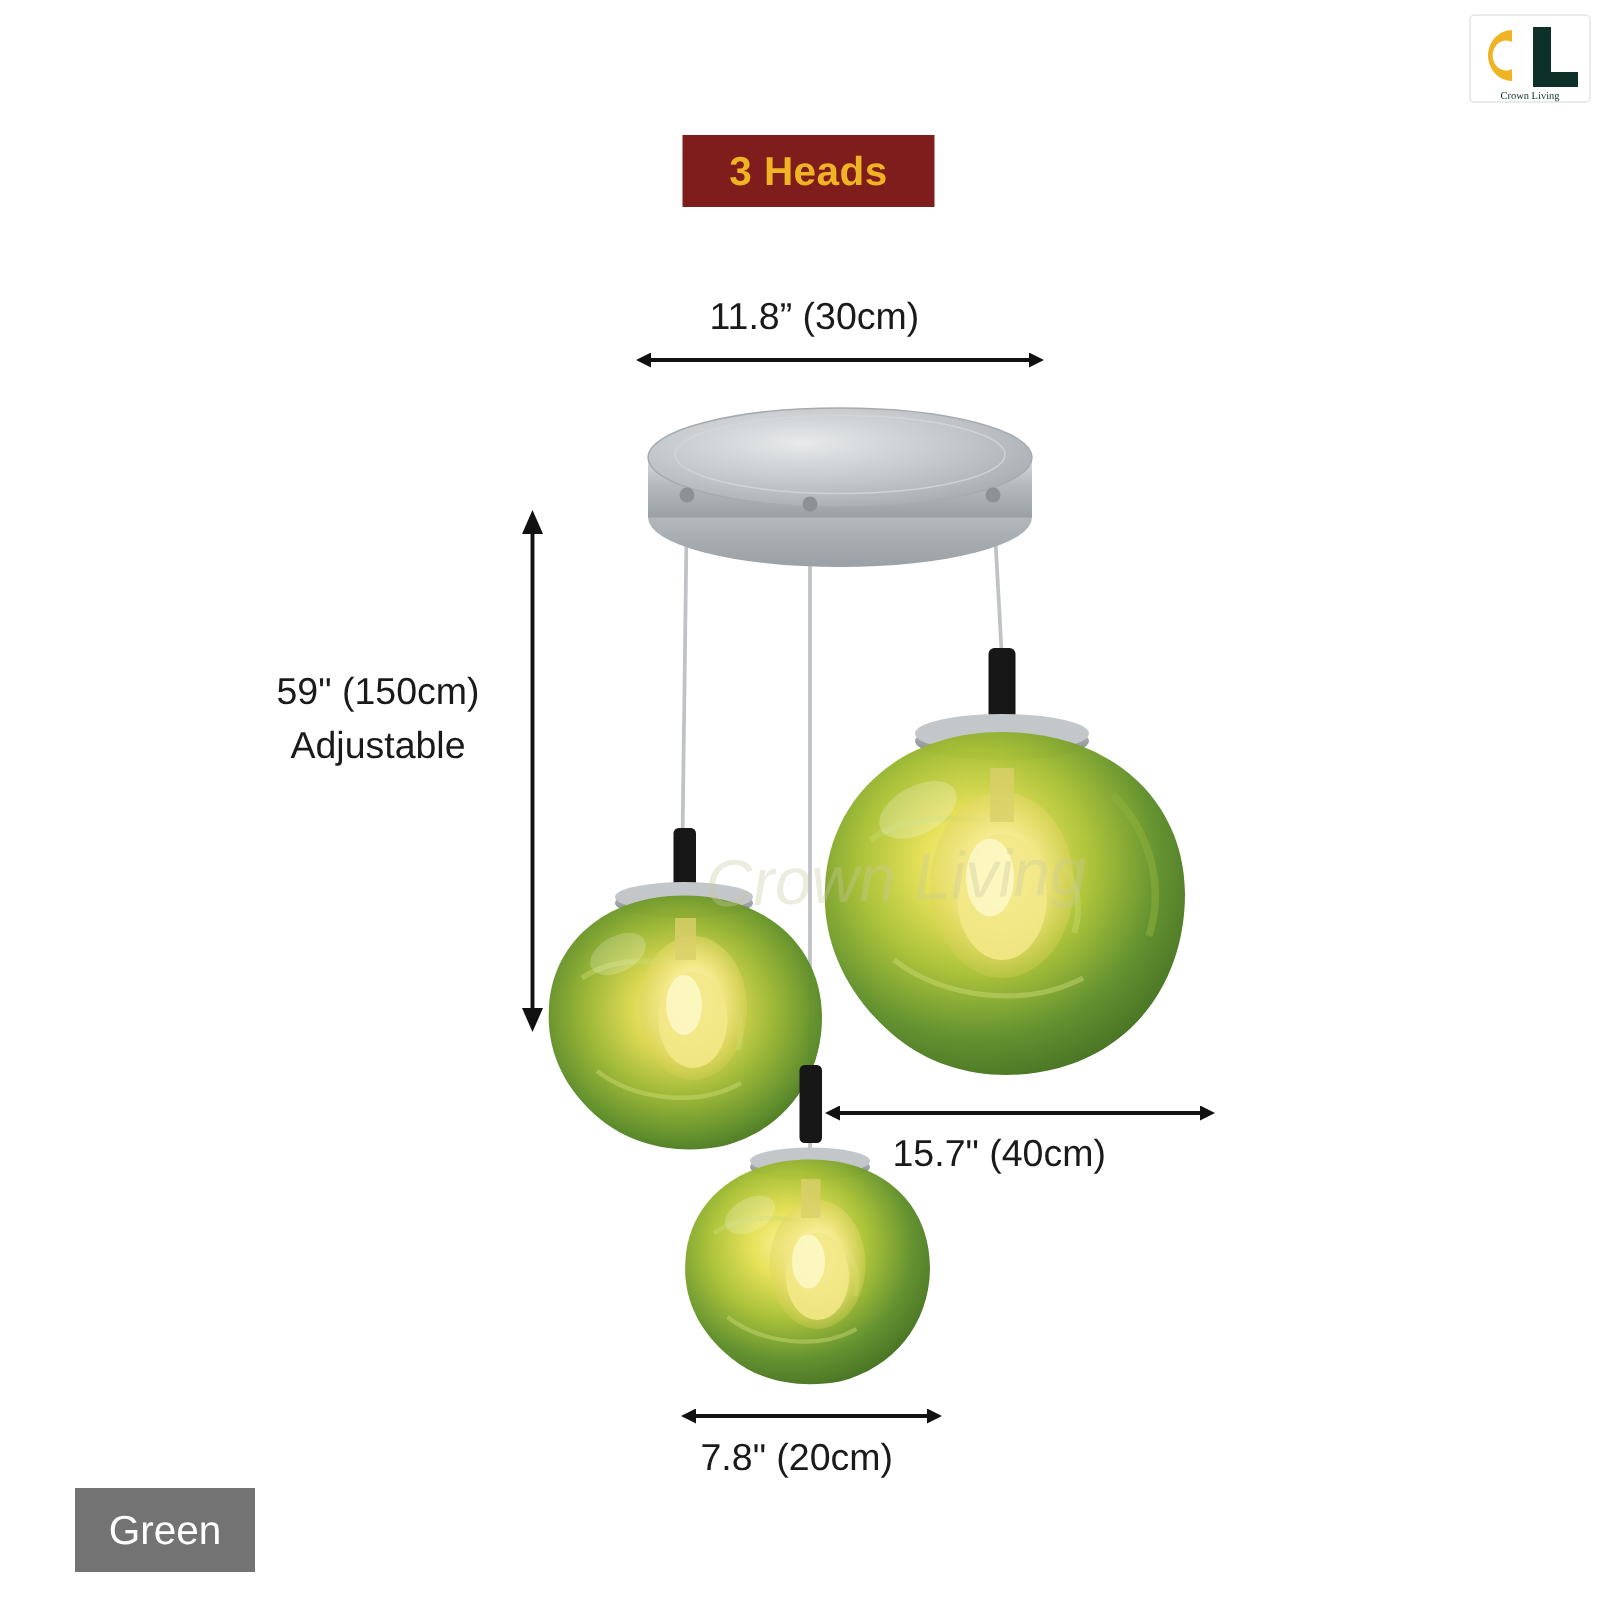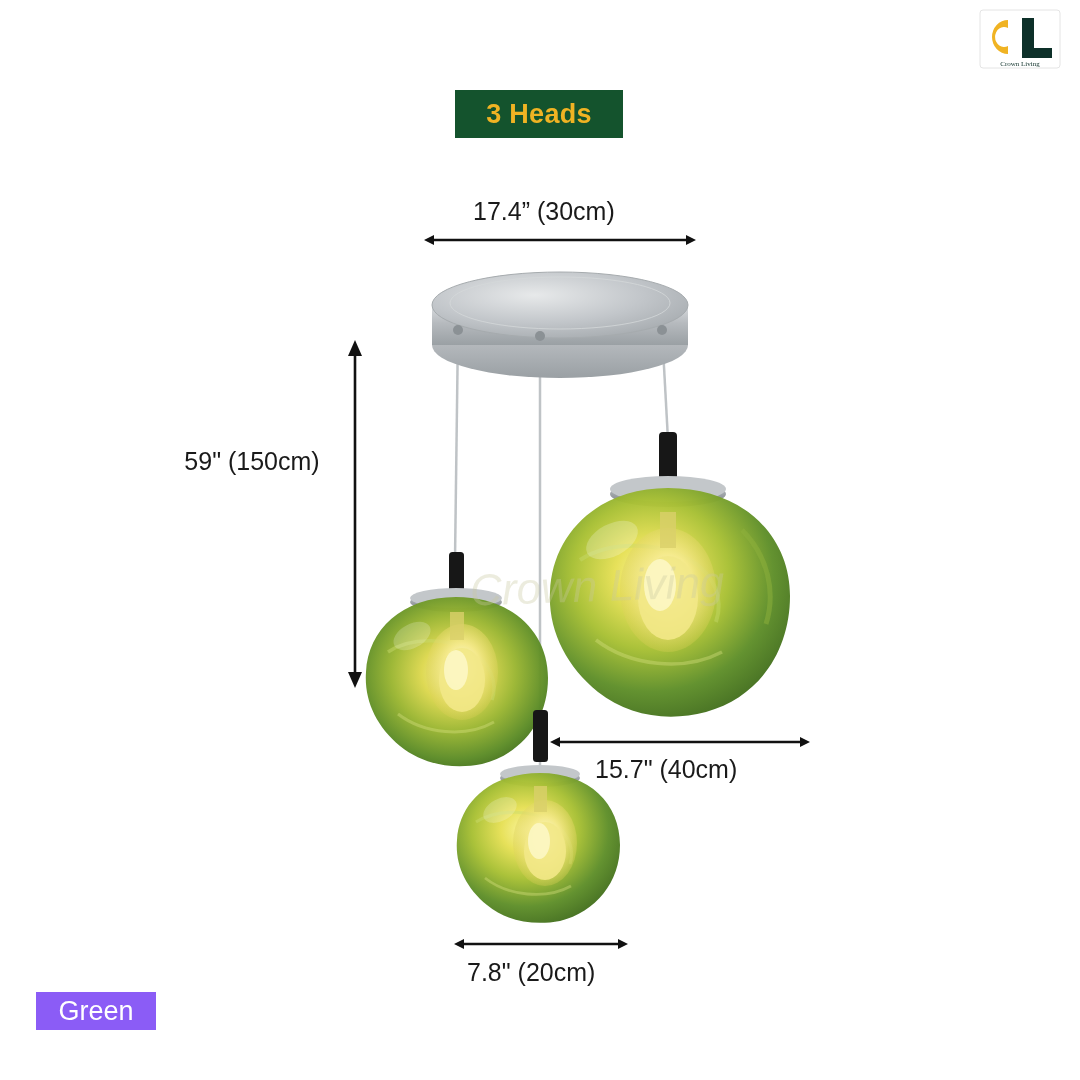--- a/index.html
+++ b/index.html
@@ -24,40 +24,40 @@
     height: 74px;
   }
 
   
   #heads-badge {
     position: absolute;
     left: 455px;
     top: 90px;
     width: 168px;
     height: 48px;
-    background: #14532d;
+    background: #7f1d1d;
     display: flex;
     align-items: center;
     justify-content: center;
   }
   #heads-badge-label {
     color: #f0b323;
     font-size: 27px;
     font-weight: bold;
     letter-spacing: 0.3px;
   }
 
   
   #color-badge {
     position: absolute;
-    left: 36px;
+    left: 50px;
     top: 992px;
     width: 120px;
-    height: 38px;
-    background: #8b5cf6;
+    height: 56px;
+    background: #737373;
     display: flex;
     align-items: center;
     justify-content: center;
   }
   #color-badge-label {
     color: #ffffff;
     font-size: 27px;
     font-weight: normal;
   }
 
@@ -268,23 +268,24 @@
 
   <g>
     <line x1="560" y1="742" x2="800" y2="742" stroke="#111" stroke-width="2.6" marker-start="url(#arrL)" marker-end="url(#arrR)"></line>
   </g>
 
   <g>
     <line x1="464" y1="944" x2="618" y2="944" stroke="#111" stroke-width="2.6" marker-start="url(#arrL)" marker-end="url(#arrR)"></line>
   </g>
 </svg>
 
-<div class="dim-label" id="dim-top-label">17.4” (30cm)</div>
+<div class="dim-label" id="dim-top-label">11.8” (30cm)</div>
 <div class="dim-label" id="dim-width-label">15.7" (40cm)</div>
 <div class="dim-label" id="dim-small-label">7.8" (20cm)</div>
 
 <div id="dim-height-label">
   <div>59" (150cm)</div>
+  <div>Adjustable</div>
 </div>
 
 <div id="color-badge">
   <span id="color-badge-label">Green</span>
 </div>
 
 </body></html>

